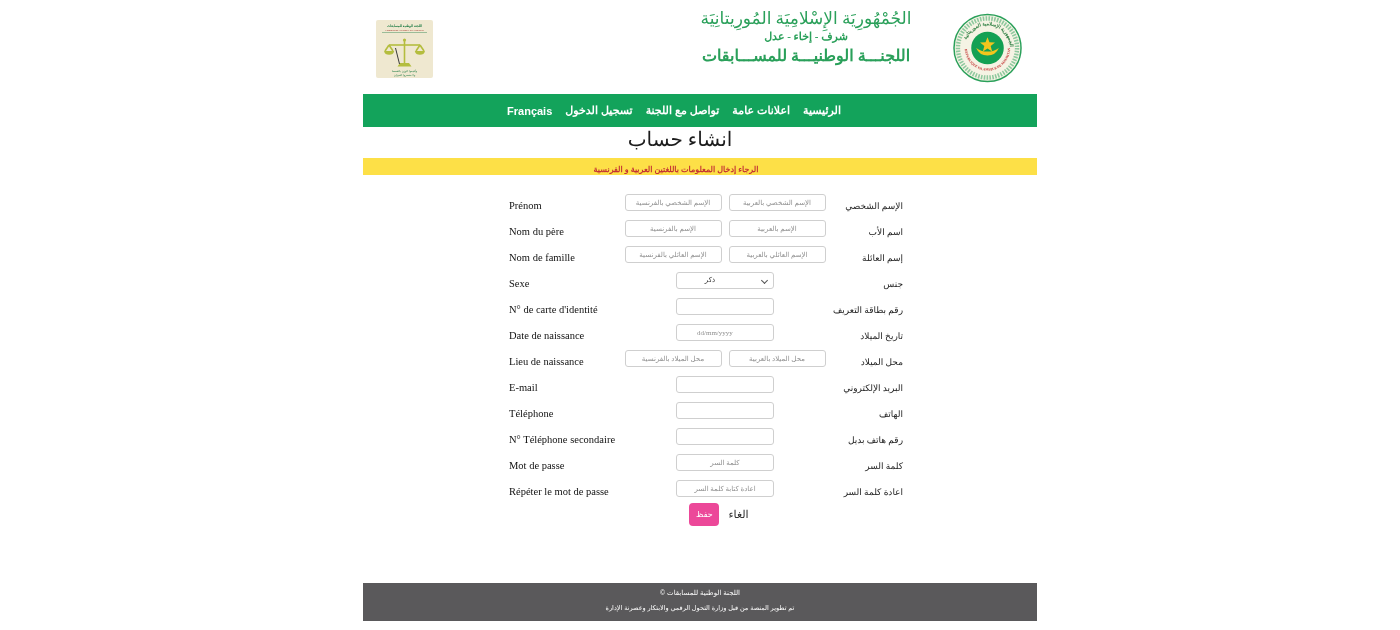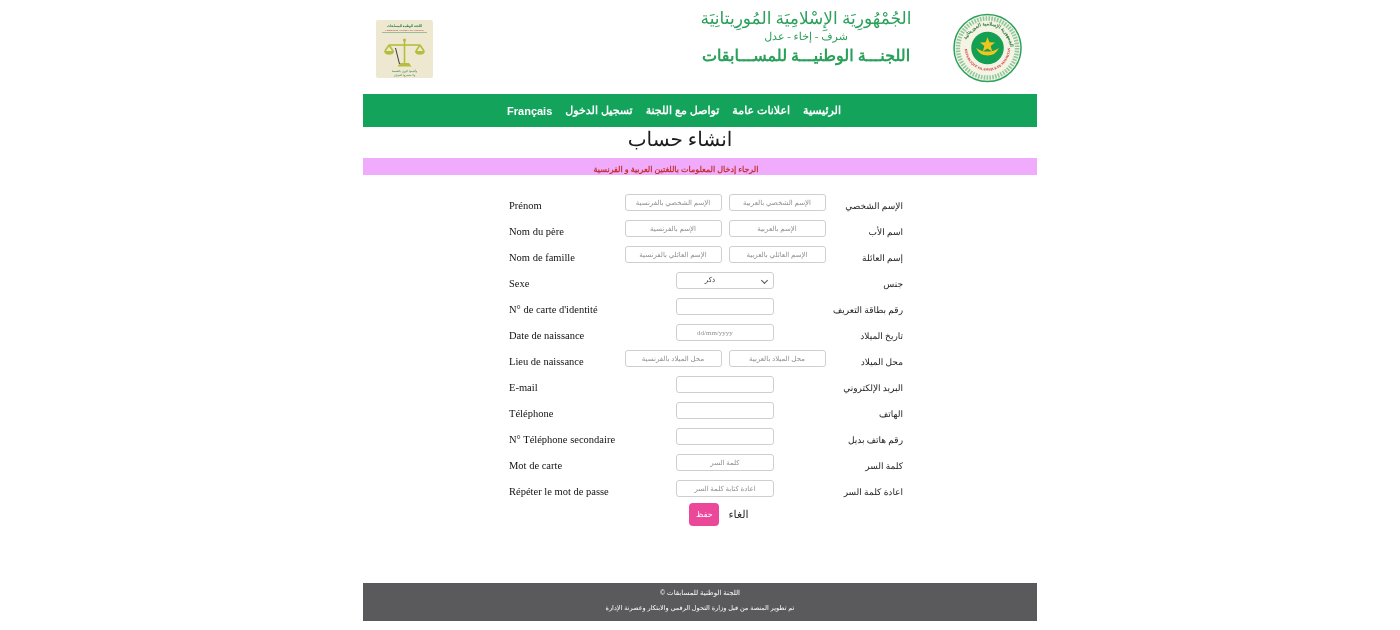--- a/index.html
+++ b/index.html
@@ -6,35 +6,35 @@
   html,body { width:1400px; height:630px; background:#ffffff; overflow:hidden;
               font-family:"Liberation Serif", serif; }
   .container { position:absolute; left:363px; top:0; width:674px; height:630px; background:#fff; }
 
   
   .header { position:absolute; top:0; left:0; width:674px; height:94px; background:#fff; }
   .emblem-left { position:absolute; left:13px; top:20px; width:57px; height:58px; }
   .title-block { position:absolute; left:443px; top:8px; transform:translateX(-50%);
                  text-align:center; width:max-content; }
   .title-l1 { font-size:17px; font-weight:normal; color:#2aa05a; }
-  .title-motto { font-size:11px; font-weight:normal; color:#2aa05a; margin-top:1px; }
+  .title-motto { font-size:11px; font-weight:bold; color:#2aa05a; margin-top:1px; }
   .title-l2 { font-size:16px; font-weight:bold; color:#2aa05a; letter-spacing:1.5px; margin-top:3px; }
   .seal { position:absolute; right:15px; top:13px; width:69px; height:70px; }
 
   
   .nav { position:absolute; top:94px; left:0; width:674px; height:33px; background:#13a35b;
          display:flex; align-items:center; justify-content:center; }
   .nav-inner { display:flex; direction:rtl; gap:13px; align-items:center; transform:translateX(-26px); }
   .nav-item { color:#ffffff; font-family:"Liberation Sans", sans-serif; font-weight:bold;
               font-size:11px; cursor:pointer; white-space:nowrap; }
 
   
   .page-heading { position:absolute; top:127px; left:0; width:674px; text-align:center;
                   transform:translateX(-20px); font-size:20px; color:#1c1c1c; }
-  .notice { position:absolute; top:158px; left:0; width:674px; height:17px; background:#f0abfc;
+  .notice { position:absolute; top:158px; left:0; width:674px; height:17px; background:#fde047;
             text-align:center; line-height:17px; transform:none; }
   .notice span { font-size:8px; color:#c43333; font-weight:bold; display:inline-block; transform:translateX(-24px); }
 
   
   .form { position:absolute; top:185px; left:0; width:674px; }
   .frow { height:26px; display:flex; align-items:flex-end; padding:0 134px 0 146px; }
   .lf { width:114px; font-size:10.5px; color:#111; text-align:left; white-space:nowrap; }
   .mid { width:204px; display:flex; justify-content:center; gap:7px; }
   .la { flex:1; text-align:right; direction:rtl; font-size:9px; color:#222; white-space:nowrap; }
   .inp { width:97px; height:17px; border:1px solid #cfcfcf; border-radius:3px; background:#fff;
@@ -198,21 +198,21 @@
         <div class="la">الهاتف</div>
       </div>
       <div class="frow">
         <div class="lf">N° Téléphone secondaire</div>
         <div class="mid">
           <input class="inp single" style="">
         </div>
         <div class="la">رقم هاتف بديل</div>
       </div>
       <div class="frow">
-        <div class="lf">Mot de carte</div>
+        <div class="lf">Mot de passe</div>
         <div class="mid">
           <input class="inp single" placeholder="كلمة السر" dir="rtl" style="">
         </div>
         <div class="la">كلمة السر</div>
       </div>
       <div class="frow">
         <div class="lf">Répéter le mot de passe</div>
         <div class="mid">
           <input class="inp single" placeholder="اعادة كتابة كلمة السر" dir="rtl" style="">
         </div>

